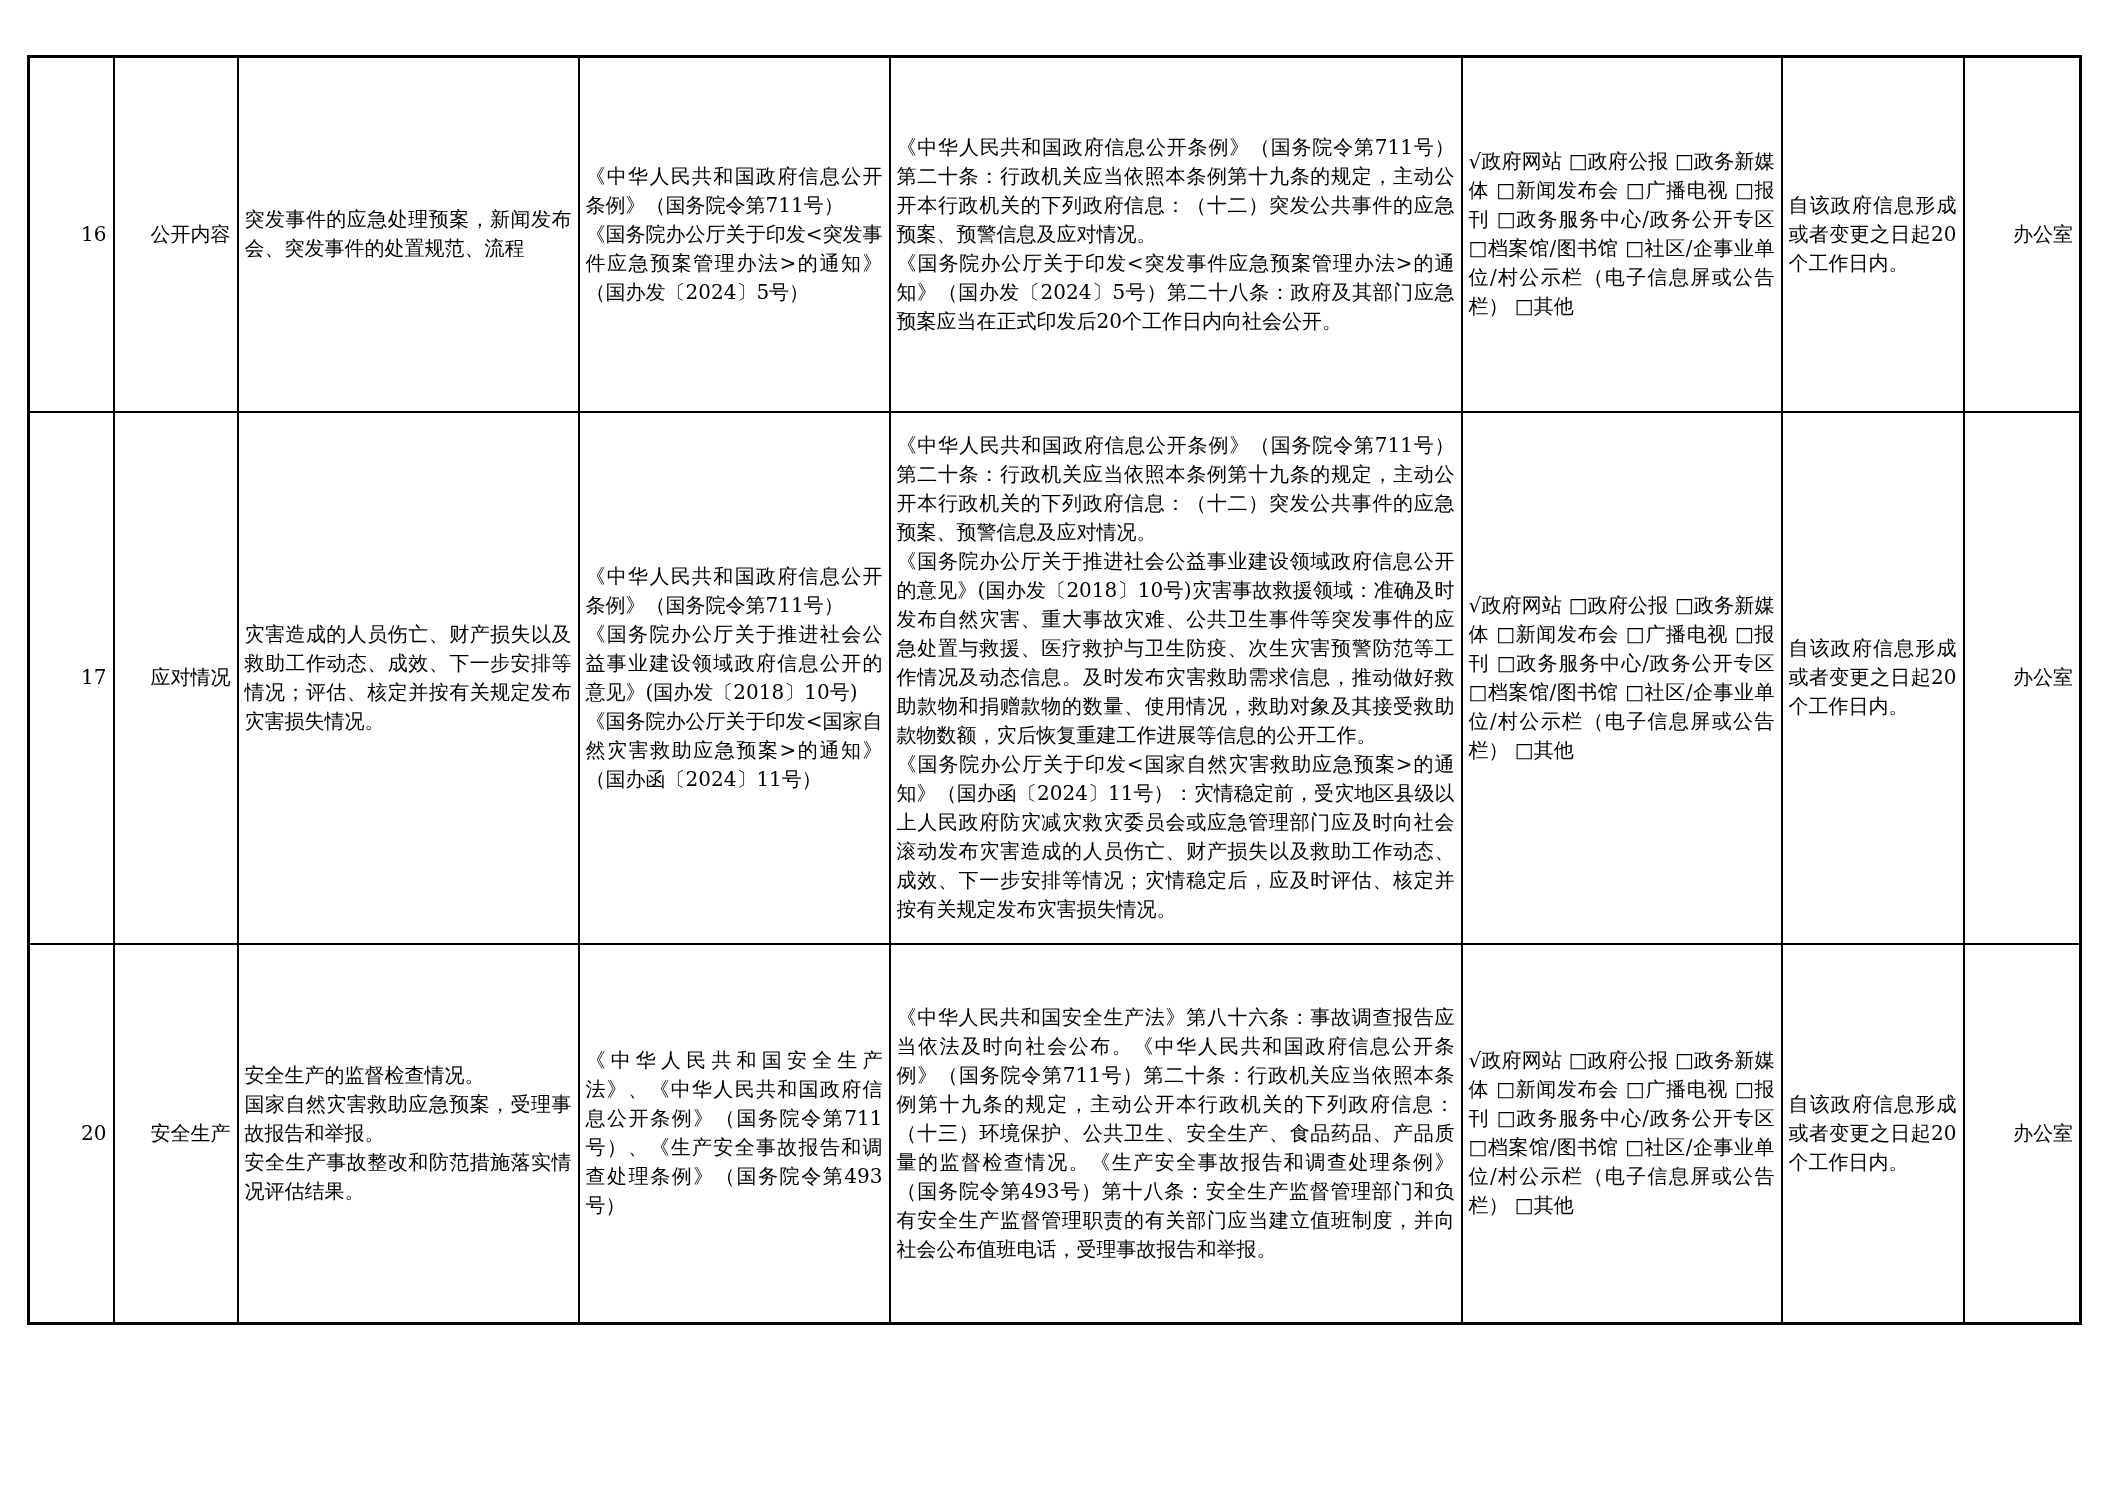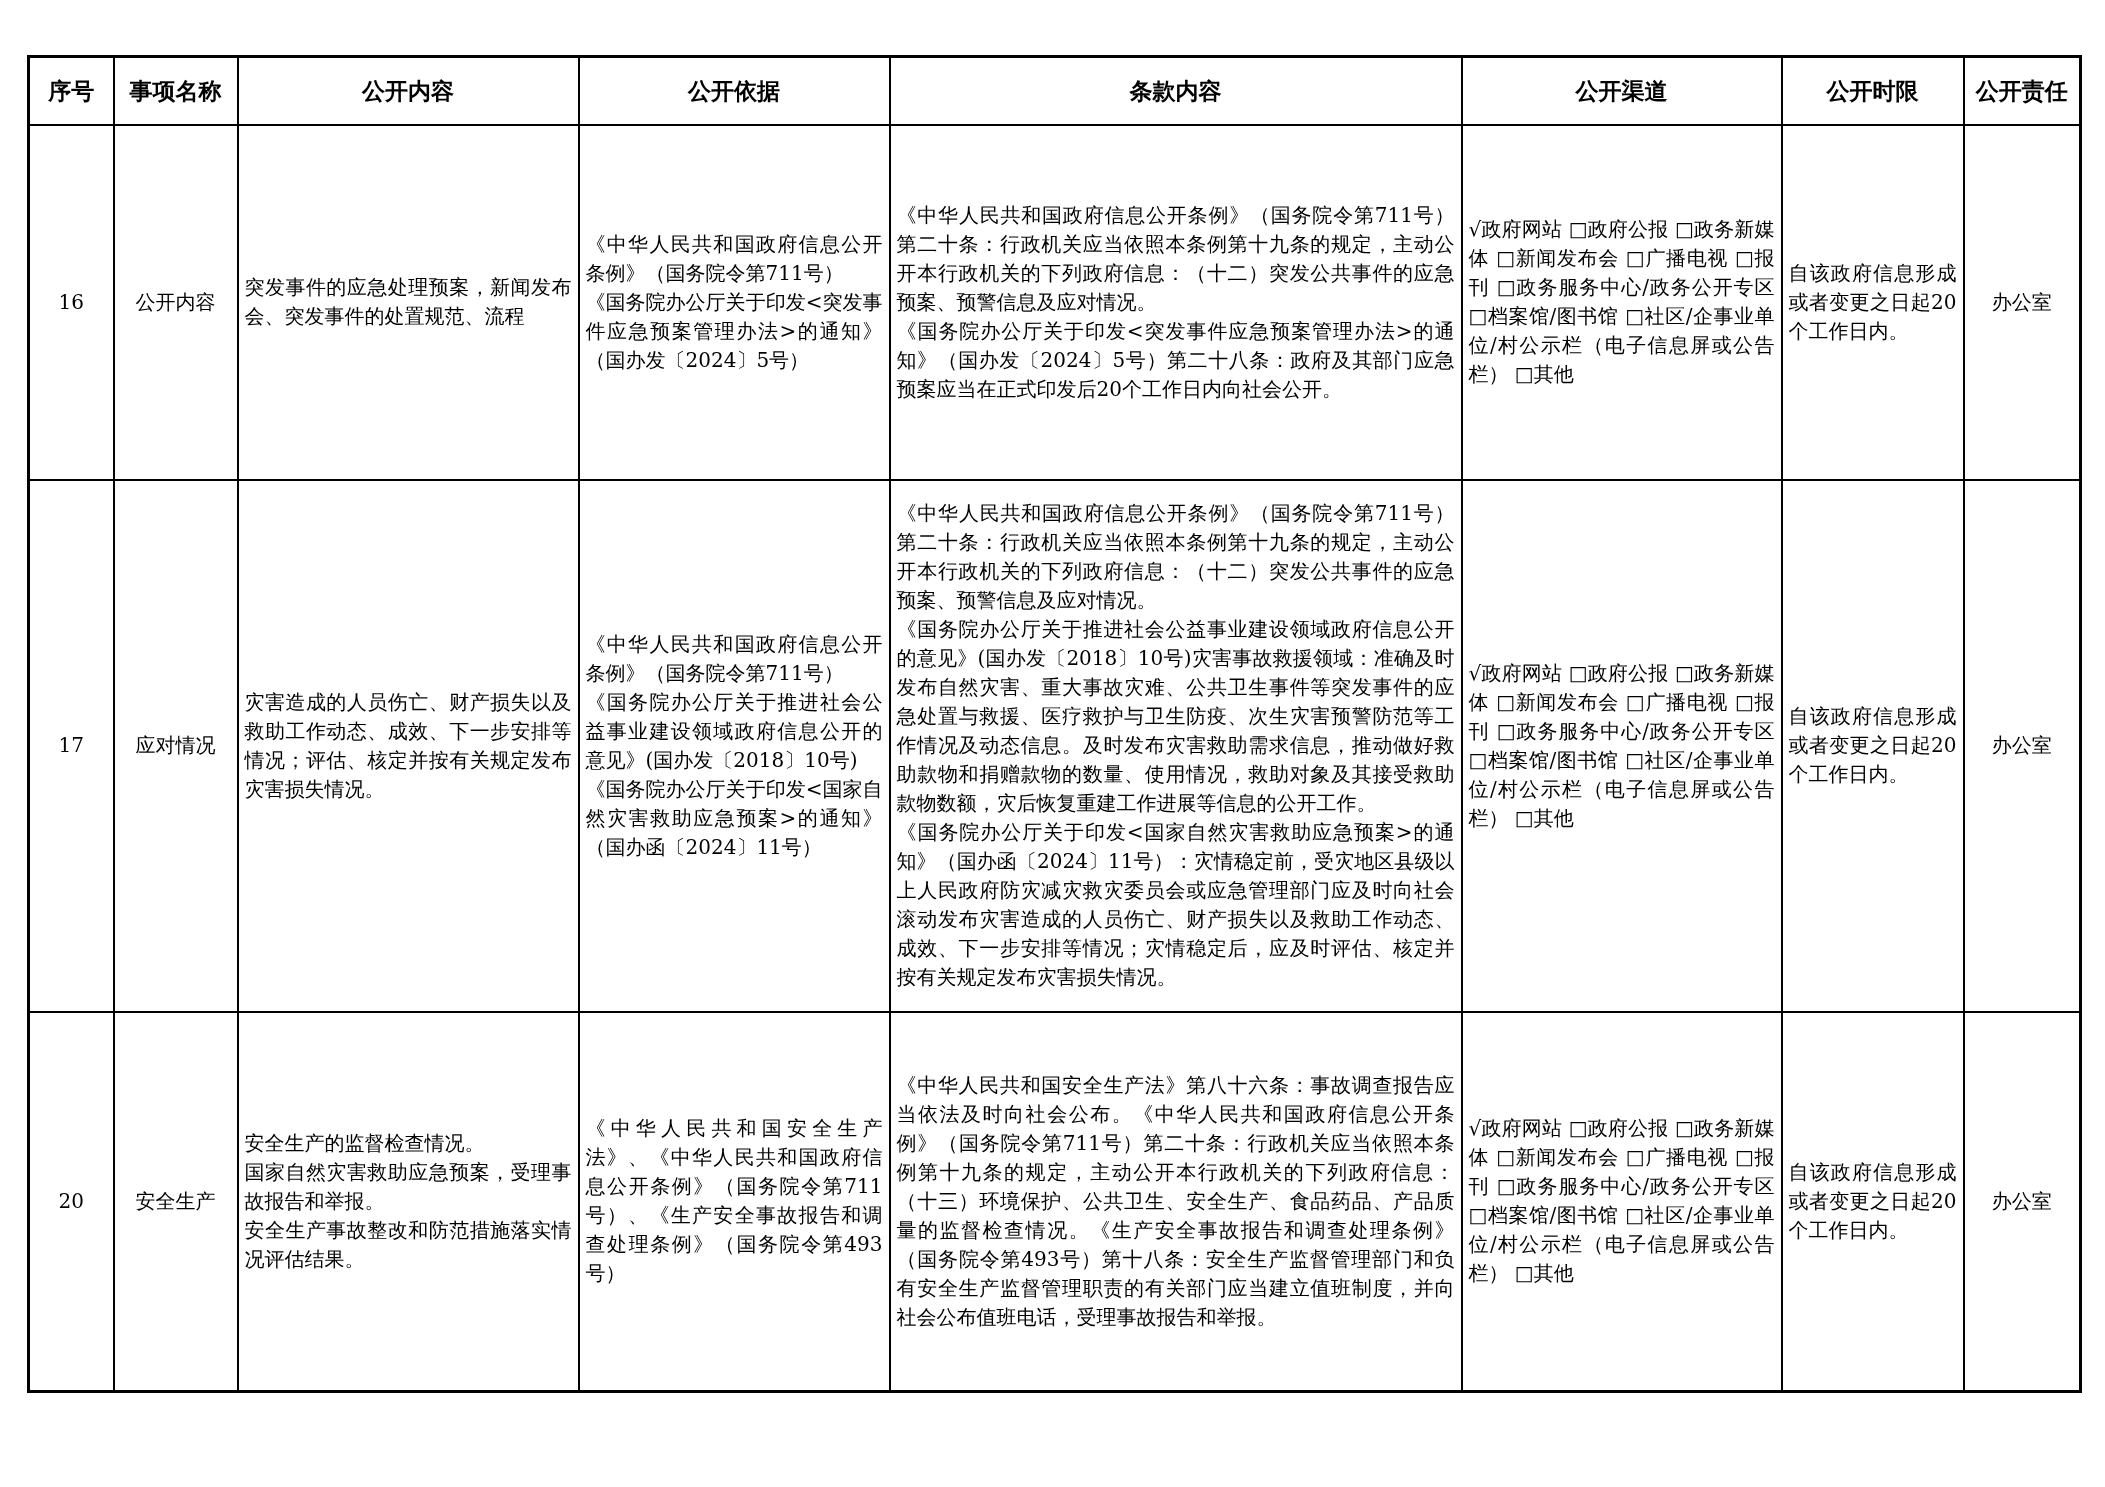--- a/index.html
+++ b/index.html
@@ -33,21 +33,21 @@
     padding:4px 6px;
     overflow:hidden;
   }
   th{
     font-size:23px;
     font-weight:bold;
     text-align:center;
     line-height:30px;
     padding:6px 4px;
   }
-  td.center{text-align:center;}
+  td.center{text-align:right;}
   td.just{
     text-align:justify;
     text-justify:inter-ideograph;
     white-space:pre-line;
   }
   tr.r-head{height:68px}
   tr.r16{height:355px}
   tr.r17{height:532px}
   tr.r18{height:380px}
 </style>
@@ -60,30 +60,20 @@
       <col class="c1">
         <col class="c2">
         <col class="c3">
         <col class="c4">
       <col class="c5">
         <col class="c6">
         <col class="c7">
         <col class="c8">
     </colgroup>
     <tbody>
-        <tr class="r-head">
-      <th>序号</th>
-      <th>事项名称</th>
-      <th>公开内容</th>
-      <th>公开依据</th>
-      <th>条款内容</th>
-      <th>公开渠道</th>
-      <th>公开时限</th>
-      <th>公开责任</th>
-    </tr>
     <tr class="r16">
       <td class="center">16</td>
       <td class="center">公开内容</td>
       <td class="just">突发事件的应急处理预案，新闻发布会、突发事件的处置规范、流程</td>
       <td class="just">《中华人民共和国政府信息公开条例》（国务院令第711号）
 《国务院办公厅关于印发&lt;突发事件应急预案管理办法&gt;的通知》（国办发〔2024〕5号）</td>
       <td class="just">《中华人民共和国政府信息公开条例》（国务院令第711号）第二十条：行政机关应当依照本条例第十九条的规定，主动公开本行政机关的下列政府信息：（十二）突发公共事件的应急预案、预警信息及应对情况。
 《国务院办公厅关于印发&lt;突发事件应急预案管理办法&gt;的通知》（国办发〔2024〕5号）第二十八条：政府及其部门应急预案应当在正式印发后20个工作日内向社会公开。</td>
       <td class="just">√政府网站 □政府公报 □政务新媒体 □新闻发布会 □广播电视 □报刊 □政务服务中心/政务公开专区 □档案馆/图书馆 □社区/企事业单位/村公示栏（电子信息屏或公告栏） □其他</td>
       <td class="just">自该政府信息形成或者变更之日起20个工作日内。</td>

